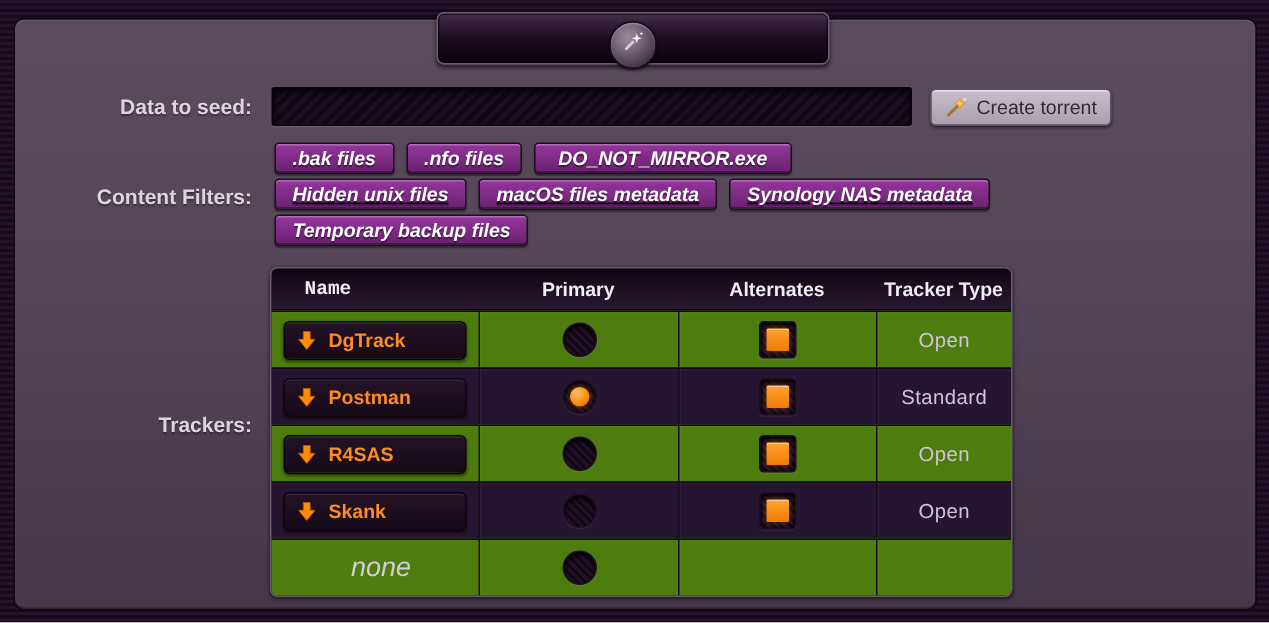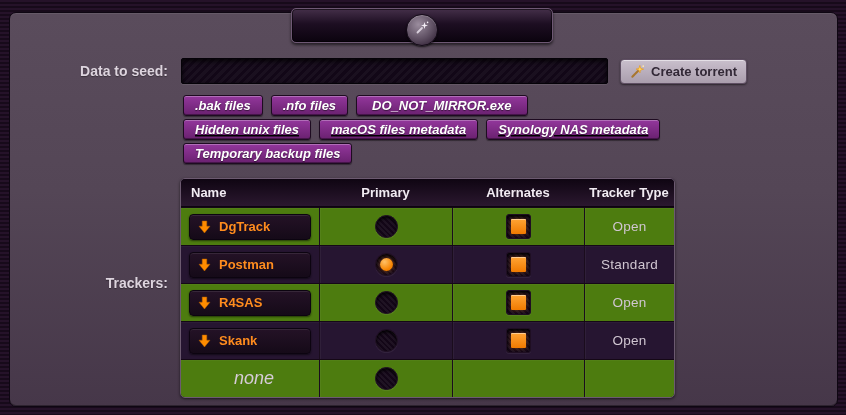--- a/index.html
+++ b/index.html
@@ -29,40 +29,40 @@
       repeating-linear-gradient(135deg, rgba(255,255,255,0.035) 0 3px, rgba(0,0,0,0) 3px 6px),
       #120717;
     border:1px solid #050208;border-radius:2px;color:#e9e1ea;font-size:13px;padding:0 6px;
     box-shadow:inset 0 2px 5px rgba(0,0,0,0.85), 0 1px 0 rgba(255,255,255,0.08);}
   
   .create-btn{position:absolute;left:620px;top:59px;height:25px;padding:0 9px;
     display:inline-flex;align-items:center;gap:6px;cursor:pointer;
     background:linear-gradient(180deg,#c9bfcc,#aa9ead);
     border:1px solid #5f4f63;border-radius:4px;
     box-shadow:inset 0 1px 0 rgba(255,255,255,0.5), 0 1px 2px rgba(0,0,0,0.5);
-    color:#322836;font-weight:bold;font-size:13px;font-family:"Liberation Sans",sans-serif;}
+    color:#322836;font-weight:normal;font-size:13px;font-family:"Liberation Sans",sans-serif;}
   
   .chip-row{position:absolute;left:183px;display:flex;gap:8px;}
   .chip{display:inline-block;padding:2px 11px;cursor:pointer;
     background:linear-gradient(180deg,#93379c,#6a2170);
     border:1px solid #1e0b21;border-radius:3px;
     box-shadow:inset 0 1px 0 rgba(255,255,255,0.28), inset 0 -1px 0 rgba(0,0,0,0.35), 0 1px 1px rgba(0,0,0,0.4);
     color:#ffffff;font-style:italic;font-weight:bold;font-size:13px;
     text-shadow:0 1px 1px rgba(0,0,0,0.5);white-space:nowrap;}
   .chip.wide{padding:2px 15px;}
   
   .table{position:absolute;left:180px;top:178px;width:495px;box-sizing:border-box;
     border:1px solid #6c5a70;border-radius:5px;overflow:hidden;background:#281730;
     box-shadow:0 1px 3px rgba(0,0,0,0.6);}
   .thead{display:grid;grid-template-columns:138px 133px 132px 1fr;height:27px;
     background:linear-gradient(180deg,#0f0512,#2b182f);
     border-bottom:1px solid #0d040f;}
   .th{display:flex;align-items:center;justify-content:center;color:#f1ebf2;
     font-weight:bold;font-size:13px;}
-  .th.first{justify-content:flex-start;padding-left:10px;}
+  .th.first{justify-content:flex-start;padding-left:22px;font-family:Liberation Mono, monospace;}
   .trow{display:grid;grid-template-columns:138px 133px 132px 1fr;height:37px;
     border-top:1px solid #150816;background:#4d7c0f;box-shadow:inset 0 1px 0 rgba(255,255,255,0.03);}
   .trow:nth-child(odd){background:#261531;}
   .trow:first-of-type{border-top:none;}
   .td{display:flex;align-items:center;justify-content:center;position:relative;}
   .td + .td{border-left:1px solid #1a0c1d;box-shadow:inset 1px 0 0 rgba(255,255,255,0.045);}
   .td.name-td{justify-content:flex-start;padding-left:8px;}
   .tracker-btn{width:122px;height:26px;display:flex;align-items:center;gap:8px;padding:0 0 0 8px;
     background:linear-gradient(180deg,#241226,#150a18);cursor:pointer;
     border:1px solid #0c0410;border-radius:4px;
@@ -110,20 +110,21 @@
     <span style="display:flex;">
       <svg width="15" height="15" viewBox="0 0 16 16">
         <line x1="2.5" y1="13.5" x2="8.5" y2="7.5" stroke="#a8762f" stroke-width="2.2" stroke-linecap="round"></line>
         <path d="M10.5 1.5 L11.4 4.6 L14.5 5.5 L11.4 6.4 L10.5 9.5 L9.6 6.4 L6.5 5.5 L9.6 4.6 Z" fill="#ffd75e" stroke="#e8920f" stroke-width="0.6"></path>
         <circle cx="14.1" cy="2.3" r="0.9" fill="#ffe9a8"></circle>
       </svg>
     </span>
     <span>Create torrent</span>
   </button>
 
+  <div class="flabel" style="top:123px;">Content Filters:</div>
   <div class="chip-row" style="top:95px;">
     <button class="chip">.bak files</button>
     <button class="chip">.nfo files</button>
     <button class="chip wide">DO_NOT_MIRROR.exe</button>
   </div>
   <div class="chip-row" style="top:119px;text-decoration:underline;">
     <button class="chip">Hidden unix files</button>
     <button class="chip">macOS files metadata</button>
     <button class="chip">Synology NAS metadata</button>
   </div>

